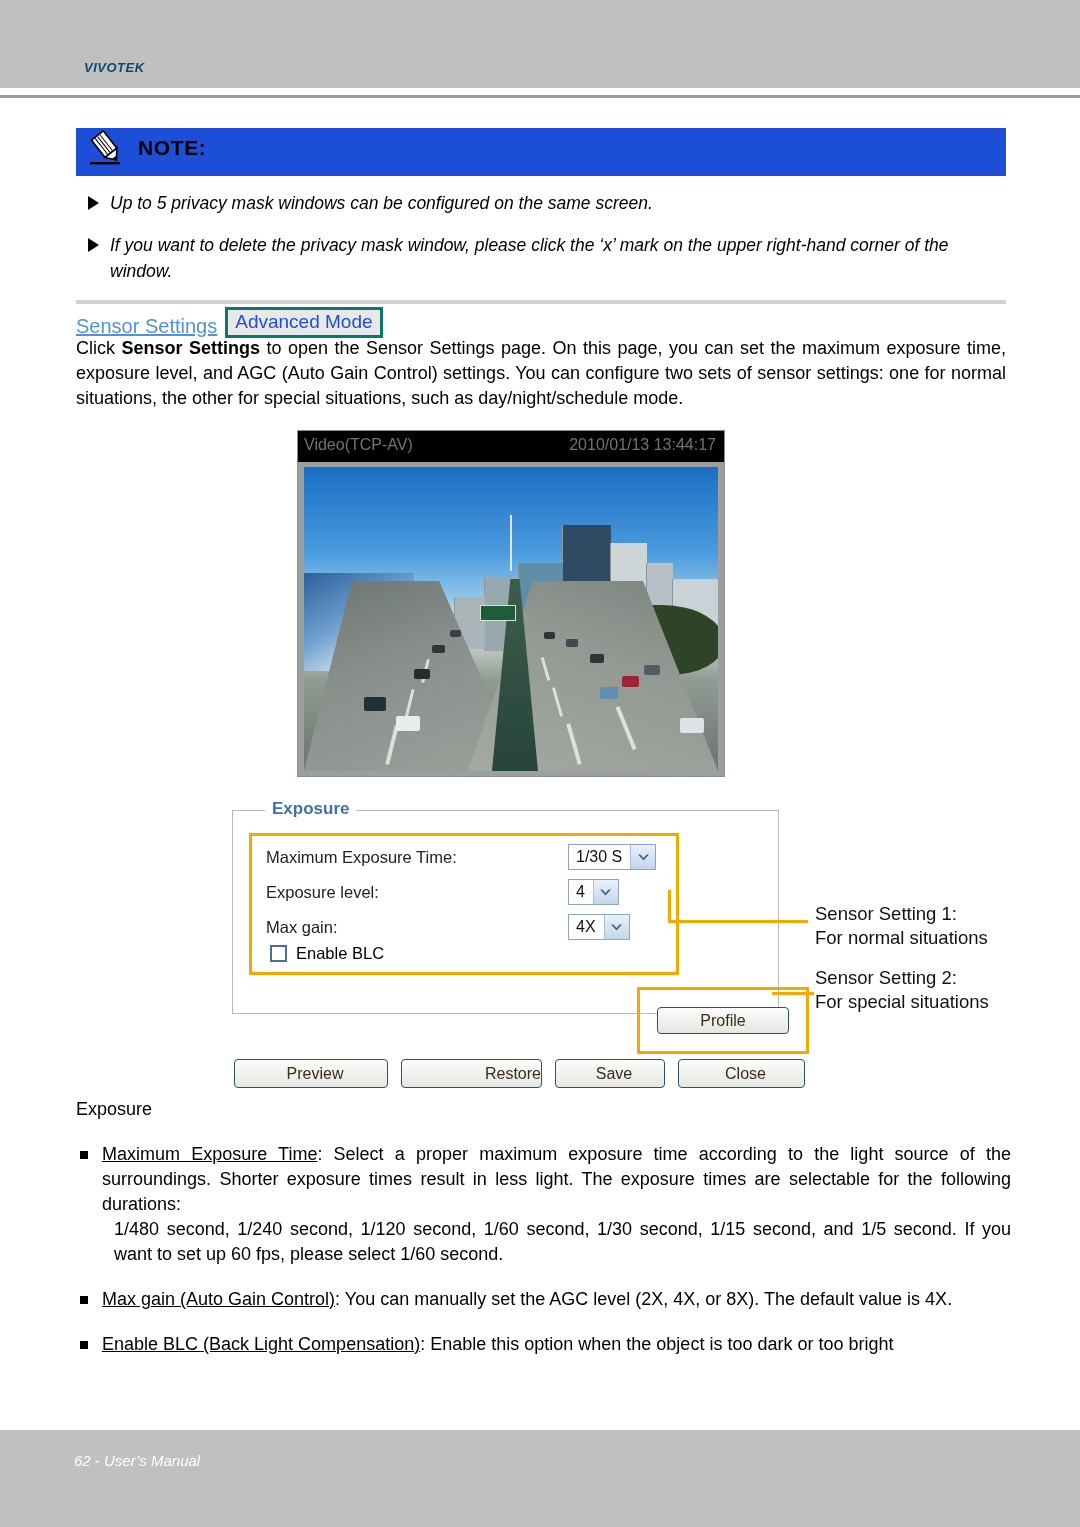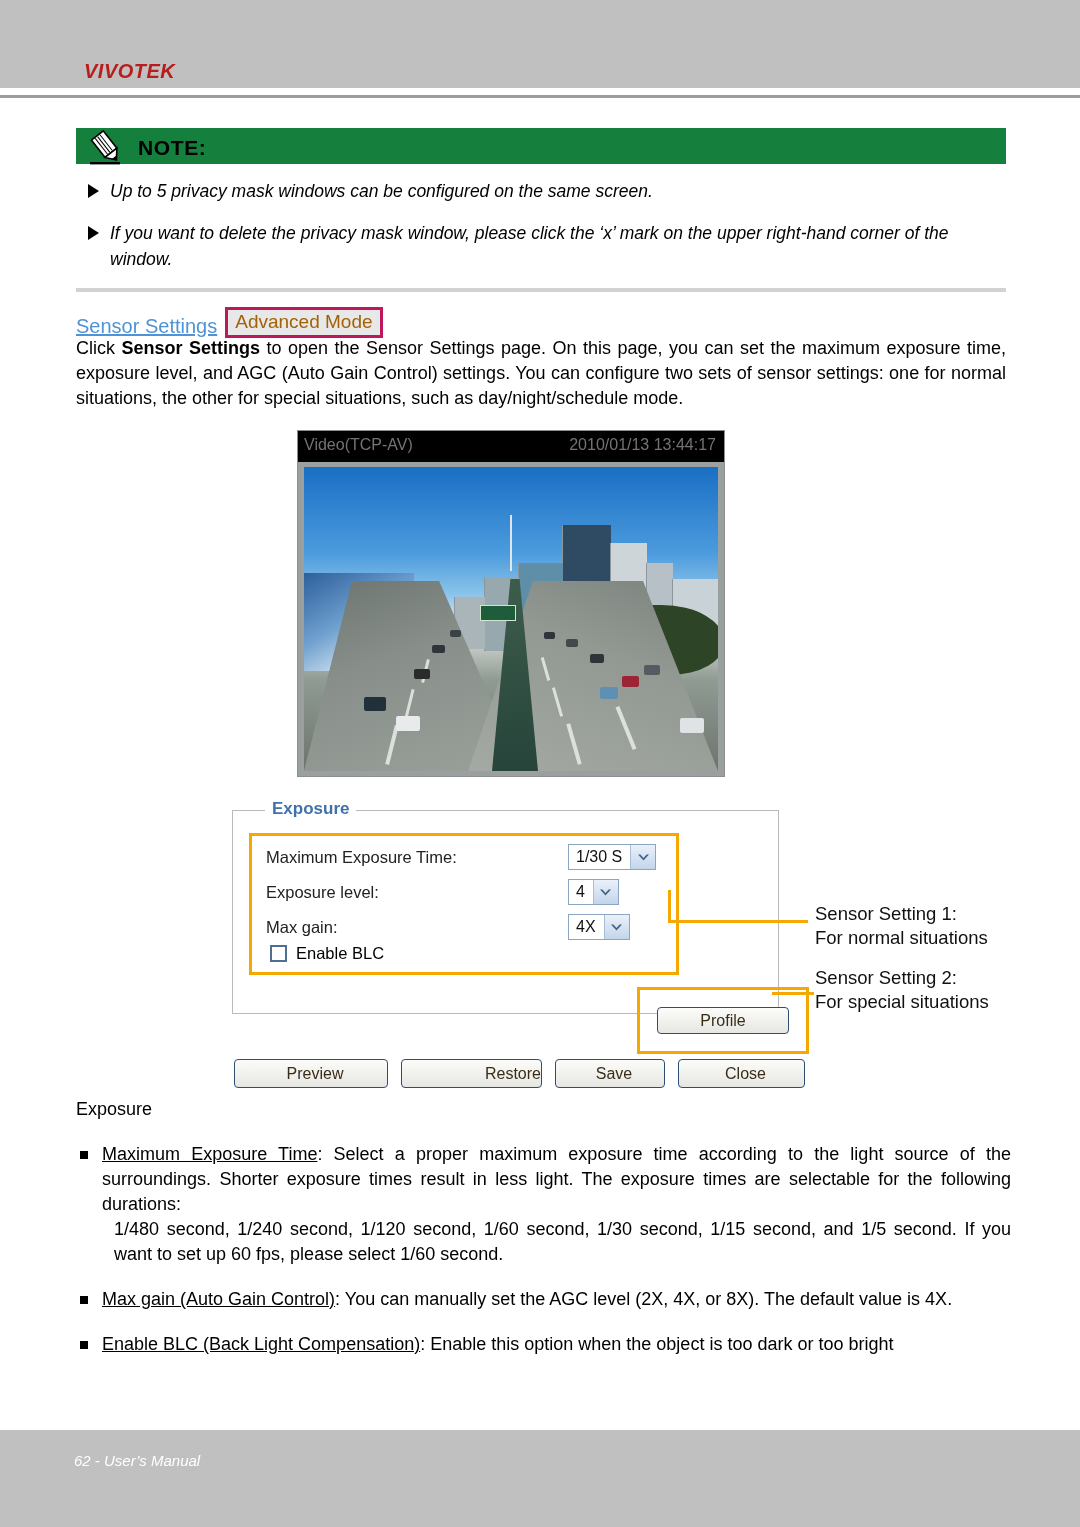--- a/index.html
+++ b/index.html
@@ -20,43 +20,43 @@
   
   .top-band {
     position: absolute;
     left: 0; top: 0;
     width: 1080px; height: 88px;
     background: #c0c0c0;
   }
   .brand {
     position: absolute;
     left: 84px; top: 60px;
-    font-size: 20px;
+    font-size: 13px;
     font-weight: bold;
     font-style: italic;
     letter-spacing: 0.5px;
-    color: #b91c1c;
+    color: #0c4a6e;
   }
   .top-rule {
     position: absolute;
     left: 0; top: 95px;
     width: 1080px; height: 3px;
     background: #9c9c9c;
   }
 
   
   .note-box {
     position: absolute;
     left: 76px; top: 128px;
     width: 930px;
   }
   .note-header {
     position: relative;
-    height: 36px;
-    background: #15803d;
+    height: 48px;
+    background: #1d4ed8;
   }
   .pencil-icon {
     position: absolute;
     left: 10px; top: 2px;
     width: 42px; height: 36px;
   }
   .note-title {
     position: absolute;
     left: 62px; top: 8px;
     font-size: 21px;
@@ -98,23 +98,23 @@
     gap: 8px;
   }
   .link-heading {
     font-size: 20px;
     color: #4f93d6;
     text-decoration: underline;
     line-height: 24px;
   }
   .adv-badge {
     font-size: 19px;
-    color: #a16207;
+    color: #1d4ed8;
     background: #e8e8e8;
-    border: 3px solid #be185d;
+    border: 3px solid #0f766e;
     padding: 1px 7px 2px 7px;
     line-height: 22px;
   }
 
   .body-para {
     position: absolute;
     left: 76px; top: 336px;
     width: 930px;
     font-size: 18px;
     line-height: 25px;

